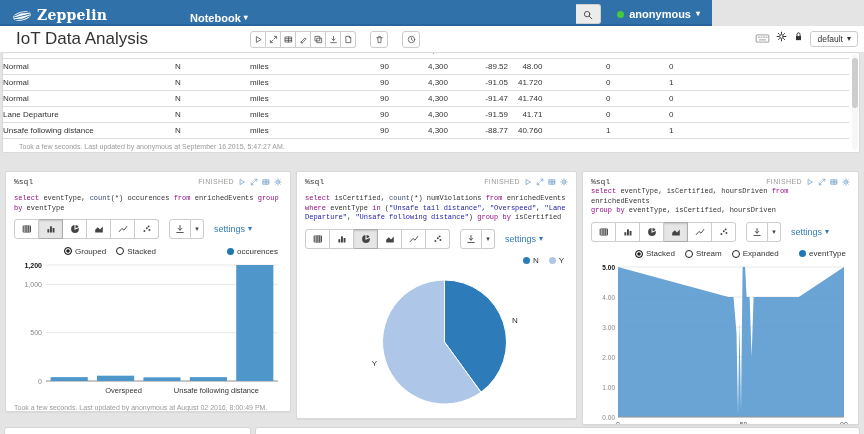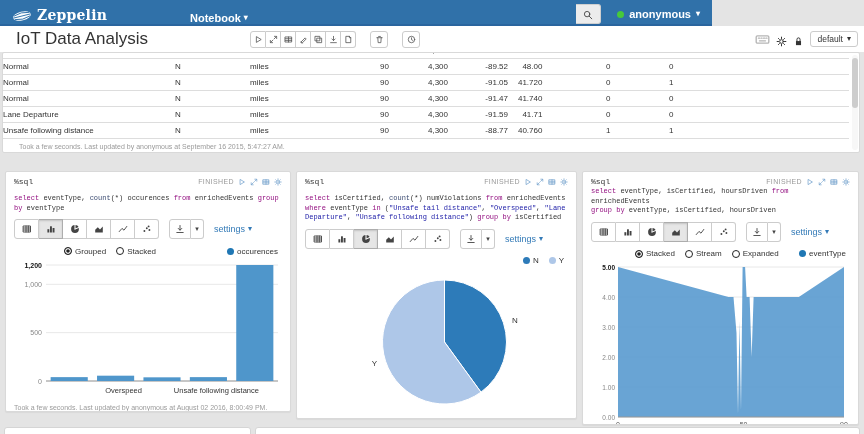--- a/index.html
+++ b/index.html
@@ -23,21 +23,21 @@
   
   .titlebar{position:absolute;left:0;top:26px;width:864px;height:26px;background:#fff;}
   .note-title{position:absolute;left:16px;top:3px;font-size:17px;font-weight:500;color:#333;}
   .note-toolbar{position:absolute;left:250px;top:5px;display:flex;align-items:center;}
   .btngrp{display:flex;}
   .tbtn{width:14px;height:15px;border:1px solid #ccc;border-left:none;background:#fff;display:flex;
     align-items:center;justify-content:center;color:#555;cursor:pointer;}
   .btngrp .tbtn:first-child{border-left:1px solid #ccc;border-radius:3px 0 0 3px;}
   .btngrp .tbtn:last-child{border-radius:0 3px 3px 0;}
   .tbtn.single{border-left:1px solid #ccc;border-radius:3px;margin-left:14px;width:16px;}
-  .title-right{position:absolute;right:6px;top:5px;display:flex;align-items:flex-end;gap:6px;}
+  .title-right{position:absolute;right:6px;top:5px;display:flex;align-items:flex-start;gap:6px;}
   .tr-ic{color:#333;display:flex;align-items:center;cursor:pointer;}
   .tr-ic.muted{color:#b5b5b5;}
   .defbtn{border:1px solid #ccc;border-radius:3px;background:#fff;font-size:8.5px;color:#333;
     padding:2px 6px;display:flex;align-items:center;gap:4px;cursor:pointer;}
   
   .table-panel{position:absolute;left:2px;top:52px;width:858px;height:101px;background:#fff;
     border:1px solid #d9d9d9;border-radius:2px;box-sizing:border-box;overflow:hidden;}
   .table-clip{position:absolute;left:0;top:0;right:10px;height:88px;overflow:hidden;}
   table.data{border-collapse:collapse;width:100%;margin-top:-10px;table-layout:fixed;}
   table.data td{height:15px;font-size:8px;color:#333;border-top:1px solid #ddd;padding:0;white-space:nowrap;

